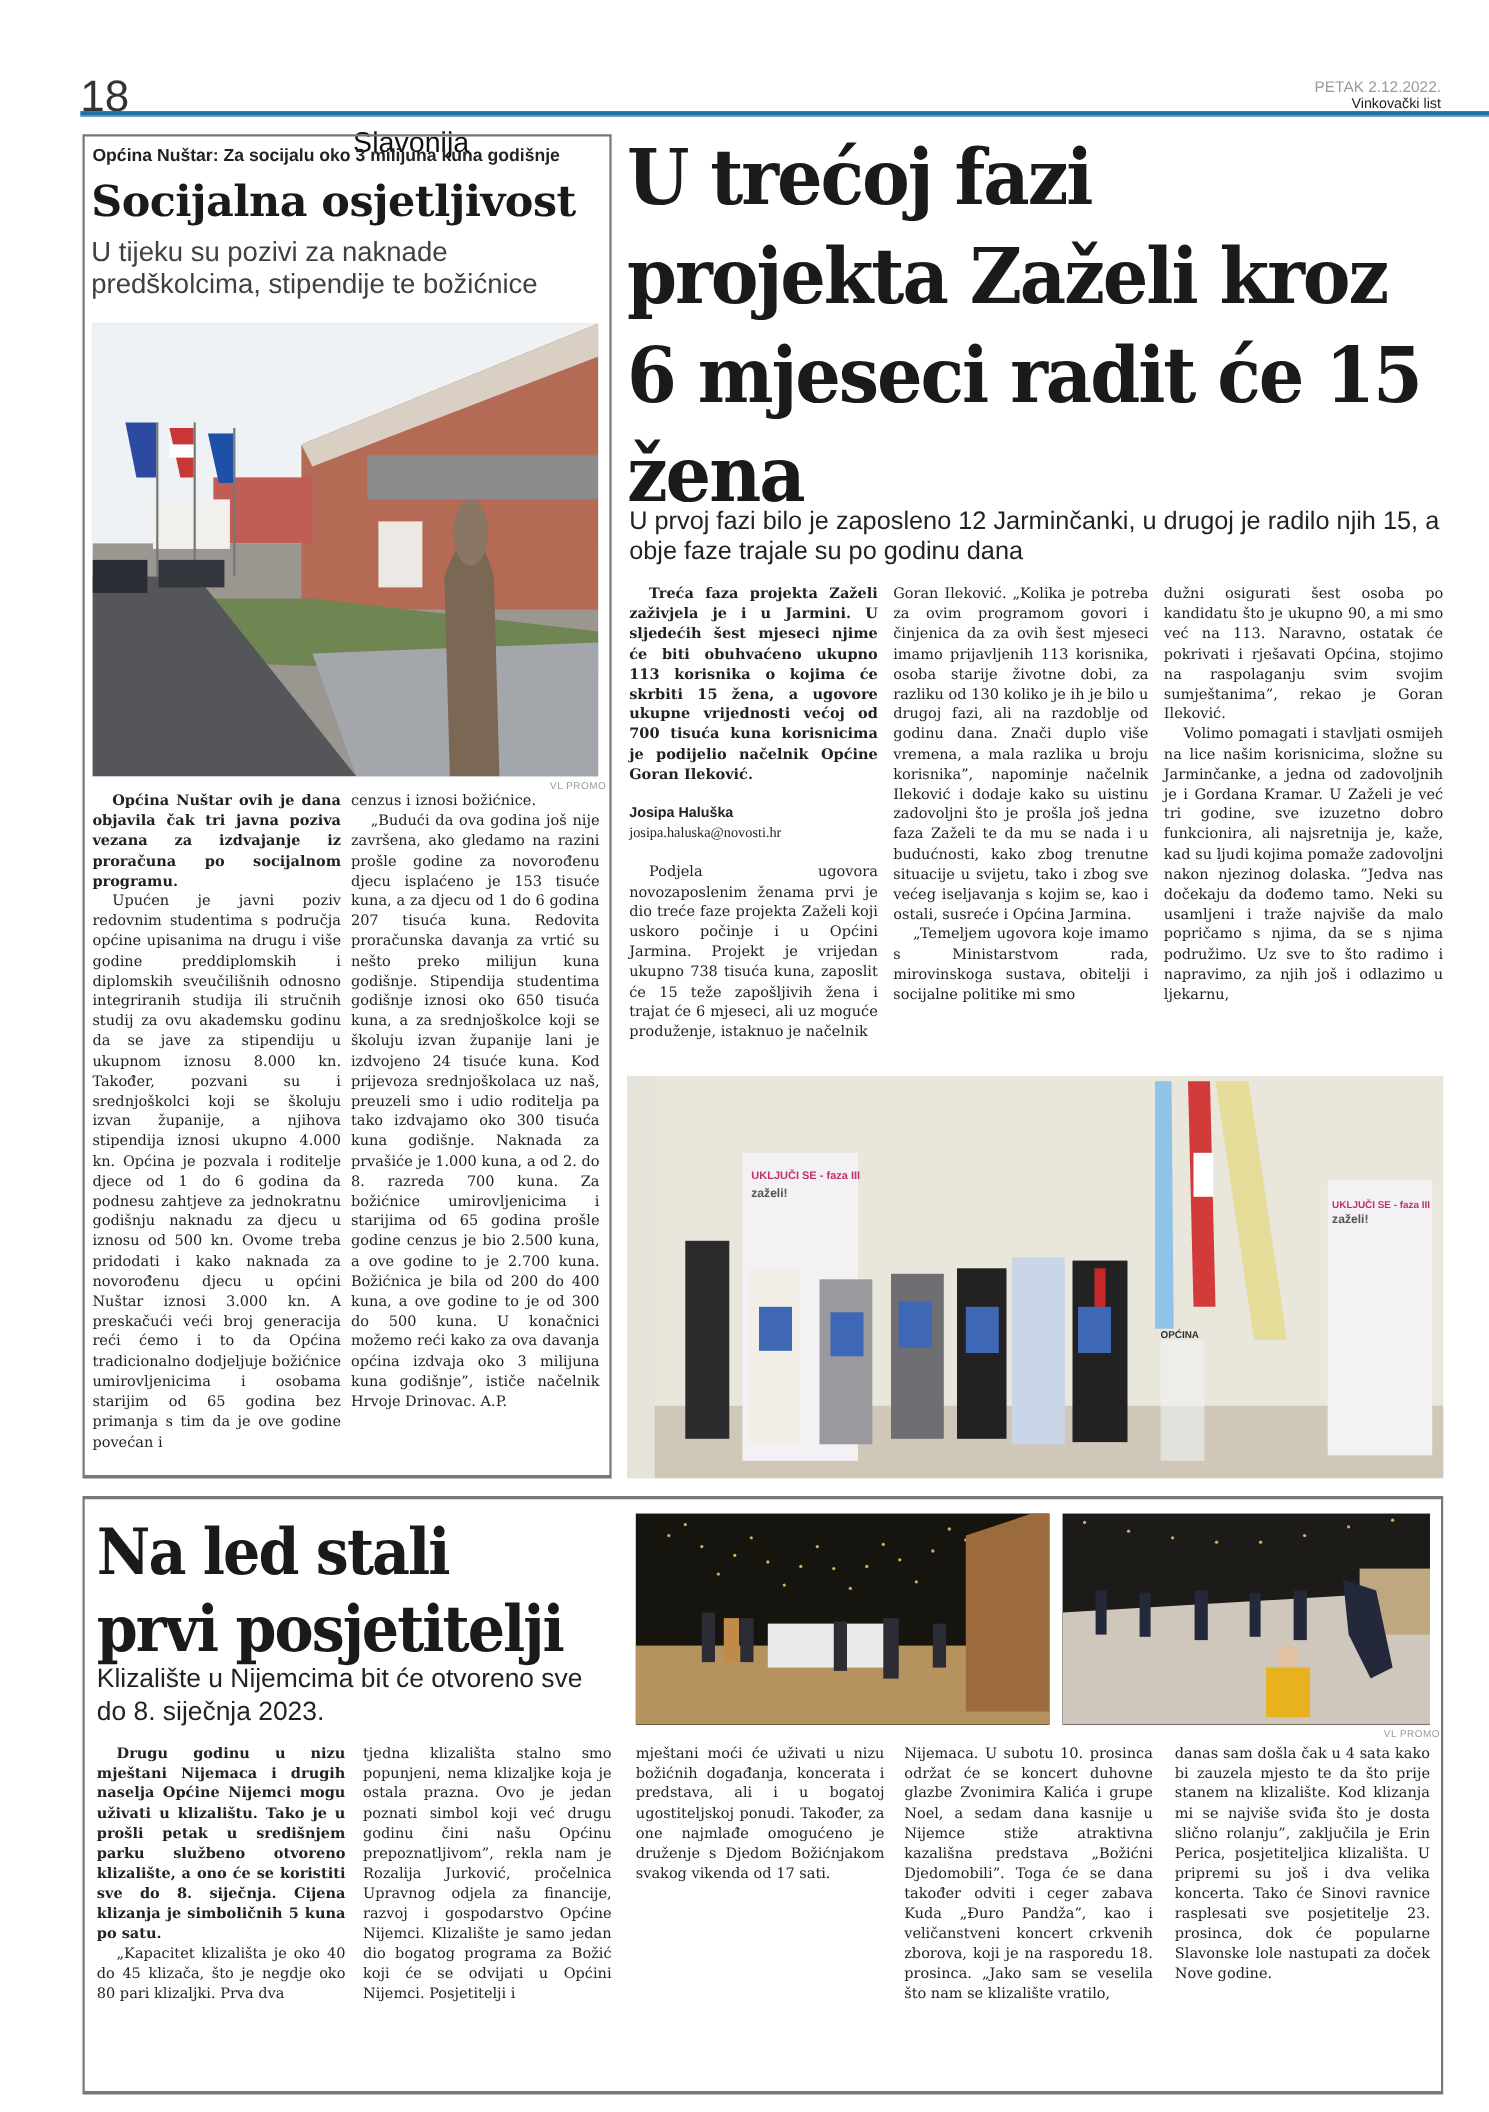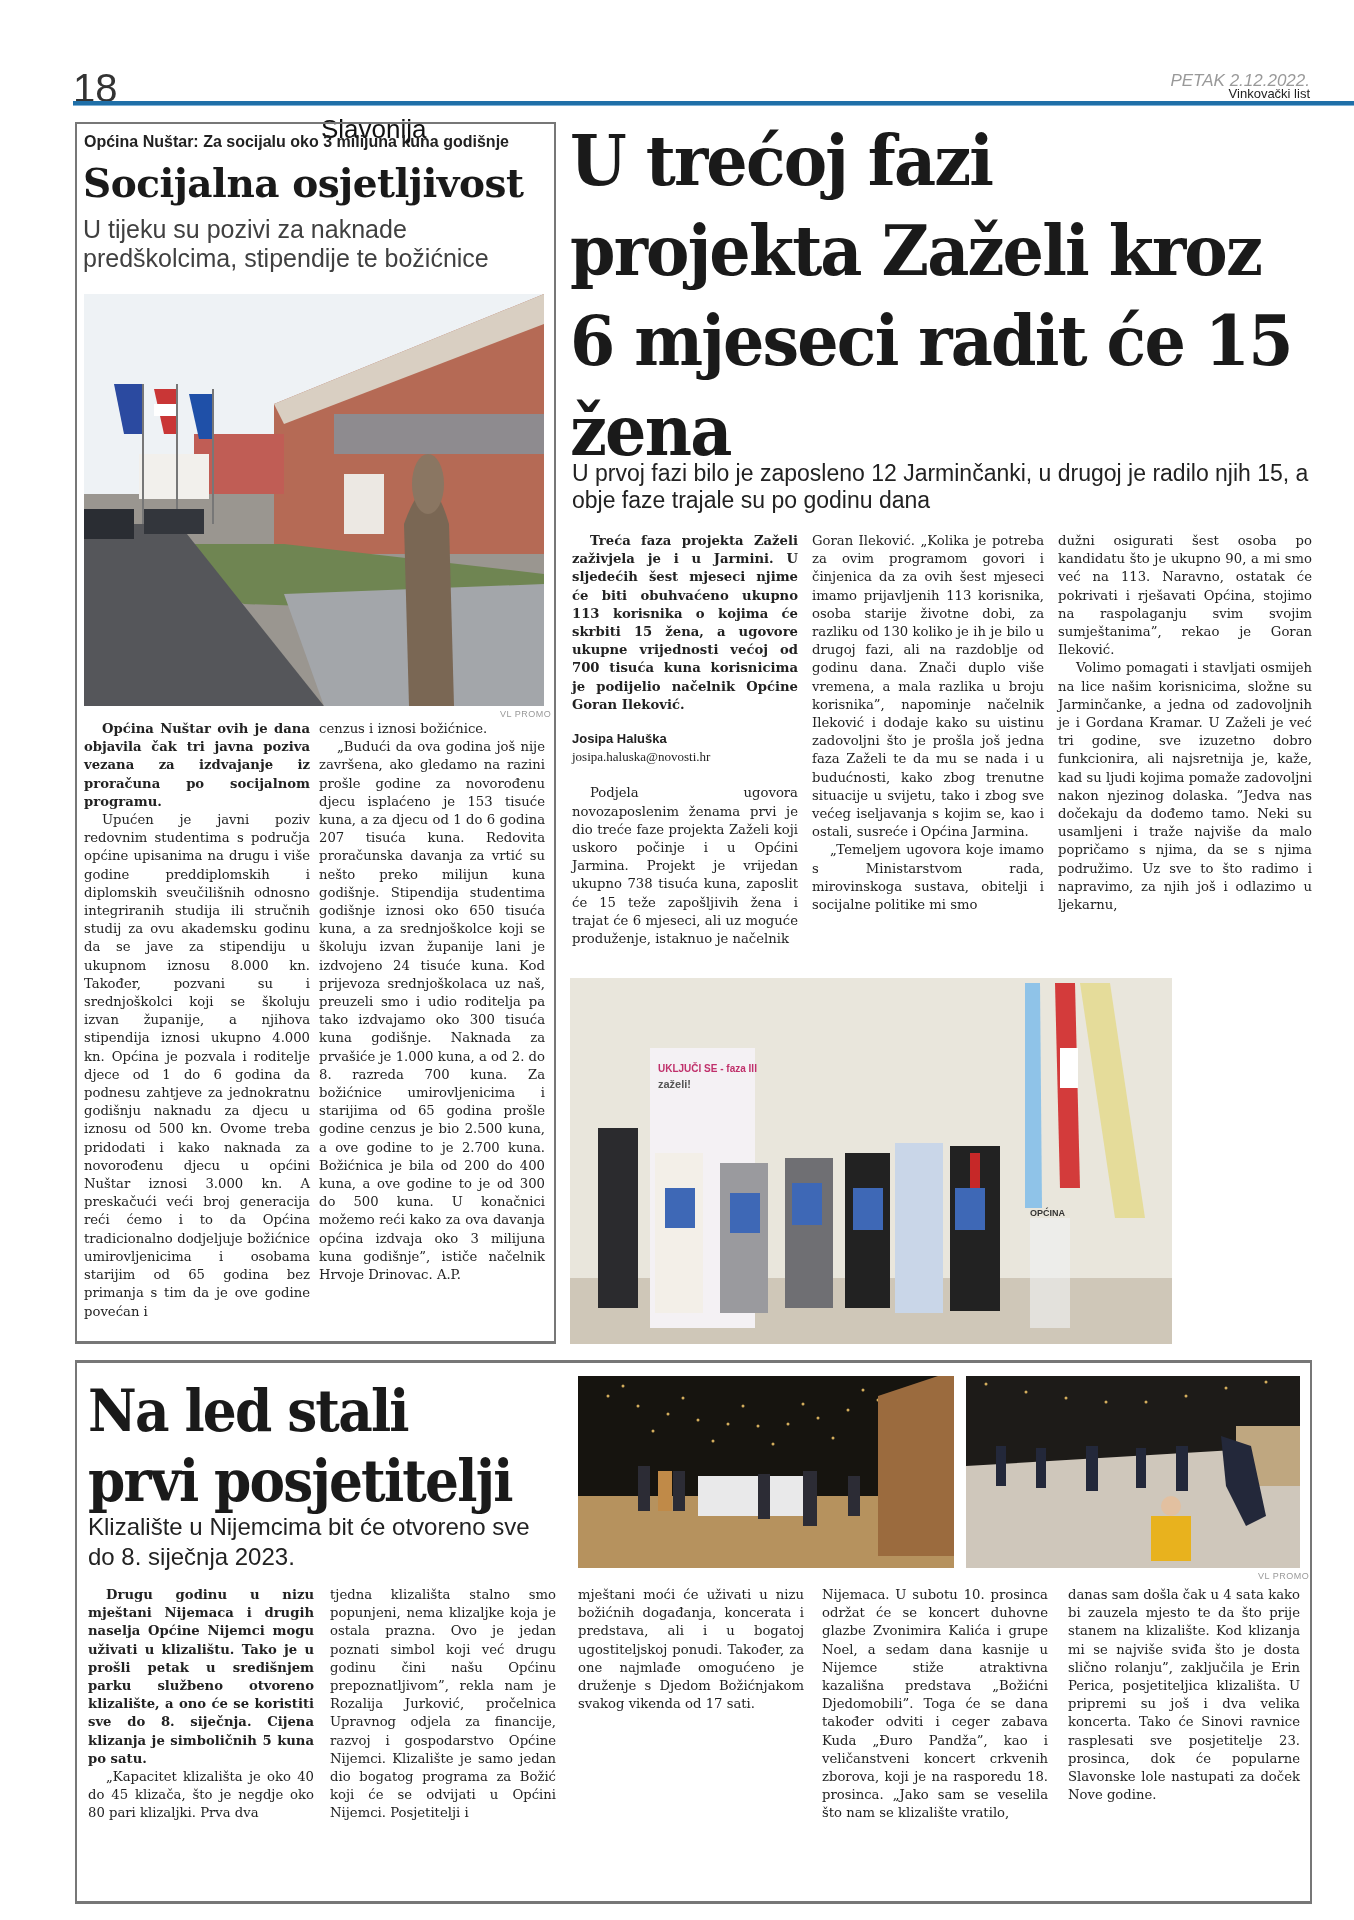--- a/index.html
+++ b/index.html
@@ -2,21 +2,21 @@
 <html><head>
 <meta charset="utf-8">
 <style>
   * { box-sizing: border-box; margin: 0; padding: 0; }
   html, body { width: 1354px; height: 1920px; background: #ffffff; overflow: hidden; }
   body { position: relative; font-family: "DejaVu Serif", serif; color: #1b1b1b; }
 
   
   #page-num { position: absolute; left: 73px; top: 66px; font-family: "Liberation Sans", sans-serif; font-size: 40px; color: #333; font-weight: 300; }
   #section { position: absolute; left: 321px; top: 70px; font-family: "Liberation Sans", sans-serif; font-size: 26px; color: #111; margin-top: 44px; }
-  #date { position: absolute; right: 44px; top: 71px; font-family: "Liberation Sans", sans-serif; font-size: 17px; color: #999; font-style: italic; }
+  #date { position: absolute; right: 44px; top: 71px; font-family: "Liberation Sans", sans-serif; font-size: 14px; color: #999; }
   #paper { position: absolute; right: 44px; top: 86px; font-family: "Liberation Sans", sans-serif; font-size: 13px; color: #222; }
   #header-rule { position: absolute; left: 73px; right: 0; top: 101px; height: 5px; background: #1f6fa8; border-bottom: 1px solid #7fb1d6; }
 
   
   #left-box { position: absolute; left: 75px; top: 122px; width: 481px; height: 1222px; border: 2px solid #777; border-bottom-width: 3px; }
   #kicker { position: absolute; left: 84px; top: 133px; font-family: "Liberation Sans", sans-serif; font-weight: bold; font-size: 16px; color: #222; }
   #left-title { position: absolute; left: 83px; top: 160px; font-family: "DejaVu Serif", serif; font-weight: bold; font-size: 39px; letter-spacing: -0.5px; color: #1a1a1a; }
   #left-sub { position: absolute; left: 83px; top: 215px; width: 470px; font-family: "Liberation Sans", sans-serif; font-size: 25px; line-height: 29px; color: #404040; }
   #left-photo { position: absolute; left: 84px; top: 294px; width: 460px; height: 412px; overflow: hidden; background: #d8dfe6; }
   .credit { position: absolute; font-family: "Liberation Sans", sans-serif; font-size: 9px; color: #999; letter-spacing: 0.5px; }
@@ -25,21 +25,21 @@
   .col p { text-indent: 18px; }
   .col p.lead { font-weight: bold; }
   .col p.noindent { text-indent: 0; }
 
   
   #main-title { position: absolute; left: 570px; top: 116px; width: 780px; font-family: "DejaVu Serif", serif; font-weight: bold; font-size: 70px; line-height: 90px; letter-spacing: -2px; color: #1a1a1a; transform: scaleX(0.93); transform-origin: left top; }
   #main-sub { position: absolute; left: 572px; top: 460px; width: 780px; font-family: "Liberation Sans", sans-serif; font-size: 23px; line-height: 27px; color: #222; }
   #byline-name { font-family: "Liberation Sans", sans-serif; font-weight: bold; font-size: 13px; }
   #byline-email { font-family: Liberation Serif, serif; font-size: 13px; }
 
-  #group-photo { position: absolute; left: 570px; top: 978px; width: 602px; height: 366px; overflow: hidden; background: #e6e4da; }
+  #group-photo { position: absolute; left: 570px; top: 978px; width: 742px; height: 366px; overflow: hidden; background: #e6e4da; padding-left: 25px; }
 
   
   #bottom-box { position: absolute; left: 75px; top: 1360px; width: 1237px; height: 544px; border: 2px solid #777; border-bottom-width: 3px; border-top-width: 3px; }
   #bottom-title { position: absolute; left: 88px; top: 1376px; width: 480px; font-family: "DejaVu Serif", serif; font-weight: bold; font-size: 58px; line-height: 70px; letter-spacing: -2px; color: #1a1a1a; transform: scaleX(0.92); transform-origin: left top; }
   #bottom-sub { position: absolute; left: 88px; top: 1512px; width: 470px; font-family: "Liberation Sans", sans-serif; font-size: 24px; line-height: 30px; color: #222; }
   #rink1 { position: absolute; left: 578px; top: 1376px; width: 376px; height: 192px; overflow: hidden; background: #1a1713; }
   #rink2 { position: absolute; left: 966px; top: 1376px; width: 334px; height: 192px; overflow: hidden; background: #201d1a; }
 </style>
 </head>
 <body>

